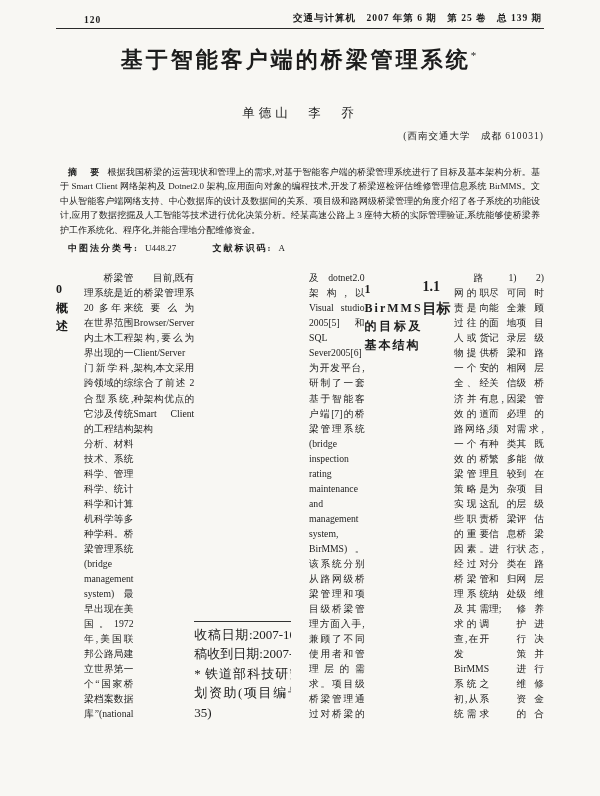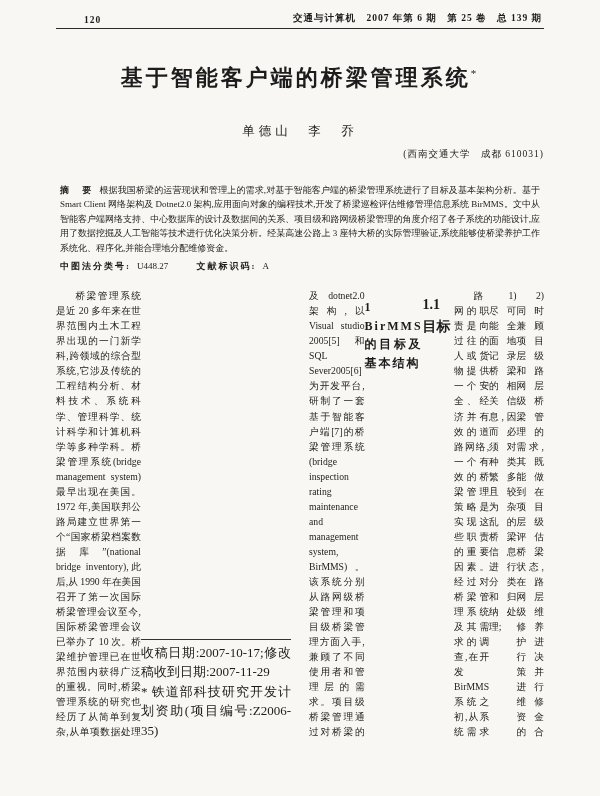--- a/index.html
+++ b/index.html
@@ -21,38 +21,38 @@
   .runhead {
     display:flex; justify-content:space-between; align-items:flex-end;
     font-size:9.5px; letter-spacing:1px; font-weight:bold;
     padding:0 2px 3px 28px;
   }
   .head-rule { border:none; border-top:1.4px solid #2a2a2a; margin:0 0 0 0; }
   
   h1.title {
     text-align:center;
     font-size:22px; font-weight:bold; letter-spacing:3px;
-    margin-top:34px;
+    margin-top:16px;
   }
   h1.title sup { font-size:11px; font-weight:normal; }
   .authors {
     text-align:center; font-size:12.5px; letter-spacing:4px;
     margin-top:30px;
   }
   .affiliation {
     text-align:right; font-size:9.5px; letter-spacing:1px;
     margin-top:8px;
   }
   
   .abstract {
     margin:22px 4px 0 4px;
     font-size:9px; line-height:1.6;
     text-align:justify;
   }
-  .abstract .label, .meta .label { font-weight:bold; letter-spacing:2px; margin-right:6px; }
+  .abstract .label, .meta .label { font-weight:bold; letter-spacing:2px; margin-right:6px;margin-left:8px; }
   .meta {
     margin:4px 4px 0 4px;
     font-size:9px; line-height:1.7;
   }
   .meta .gap { display:inline-block; width:26px; }
   
   .columns {
     display:flex; gap:18px;
     margin-top:14px;
     height:452px;
@@ -100,21 +100,23 @@
 
 
   <div class="meta">
     <span class="label">中图法分类号:</span><span>U448.27</span><span class="gap"></span>
     <span class="label">文献标识码:</span><span>A</span>
   </div>
 
   <main class="columns">
 
     <section class="col">
+      <h2 class="sec">0　概　述</h2>
       <p>桥梁管理系统是近 20 多年来在世界范围内土木工程界出现的一门新学科,跨领域的综合型系统,它涉及传统的工程结构分析、材料技术、系统科学、管理科学、统计科学和计算机科学等多种学科。桥梁管理系统(bridge management system)最早出现在美国。1972 年,美国联邦公路局建立世界第一个“国家桥梁档案数据库”(national bridge inventory),此后,从 1990 年在美国召开了第一次国际桥梁管理会议至今,国际桥梁管理会议已举办了 10 次。桥梁维护管理已在世界范围内获得广泛的重视。同时,桥梁管理系统的研究也经历了从简单到复杂,从单项数据处理到多项数据、多学科知识综合处理的一个工程化的发展过程[1-2]。经过 20 多年的努力,目前,美国、加拿大、南非、英国、丹麦、澳大利亚、日本等国家和地区已建立了较为成熟的桥梁管理系统。这些系统对于改善桥梁维护和管理水平,确保车辆和行人桥上通行安全,合理地利用有限的维护资金起到了很好的作用。国内也有一些学者对桥梁管理方面的问题进行了研究[3-4],并建立了桥梁管理系统软件。</p>
+      <p>目前,既有的桥梁管理系统要么为 Browser/Server 架构,要么为 Client/Server 架构,本文采用综合了前述 2 种架构优点的 Smart Client 架构</p>
       <div class="footnote">
         <hr class="foot-rule">
         <p class="no-indent" style="text-indent:0">收稿日期:2007-10-17;修改稿收到日期:2007-11-29</p>
         <p class="no-indent" style="text-indent:0">* 铁道部科技研究开发计划资助(项目编号:Z2006-35)</p>
       </div>
     </section>
 
     <section class="col">
       <p class="no-indent">及 dotnet2.0 架构,以 Visual studio 2005[5]和 SQL Sever2005[6]为开发平台,研制了一套基于智能客户端[7]的桥梁管理系统(bridge inspection rating maintenance and management system, BirMMS)。该系统分别从路网级桥梁管理和项目级桥梁管理方面入手,兼顾了不同使用者和管理层的需求。项目级桥梁管理通过对桥梁的检测或试验结果进行理论分析计算,对单个桥梁的安全性进行评价,对桥梁状况的检查结果进行分析与评定,对桥梁的未来状态进行预测,为桥梁的维护加固操供具有科学依据的决策方案;对路网级桥梁的管理是通过对整个辖区范围内所有桥梁的维修方案进行分级排序的,并根据排序,合理分配维护资金。</p>
       <h2 class="sec">1　BirMMS 的目标及基本结构</h2>

